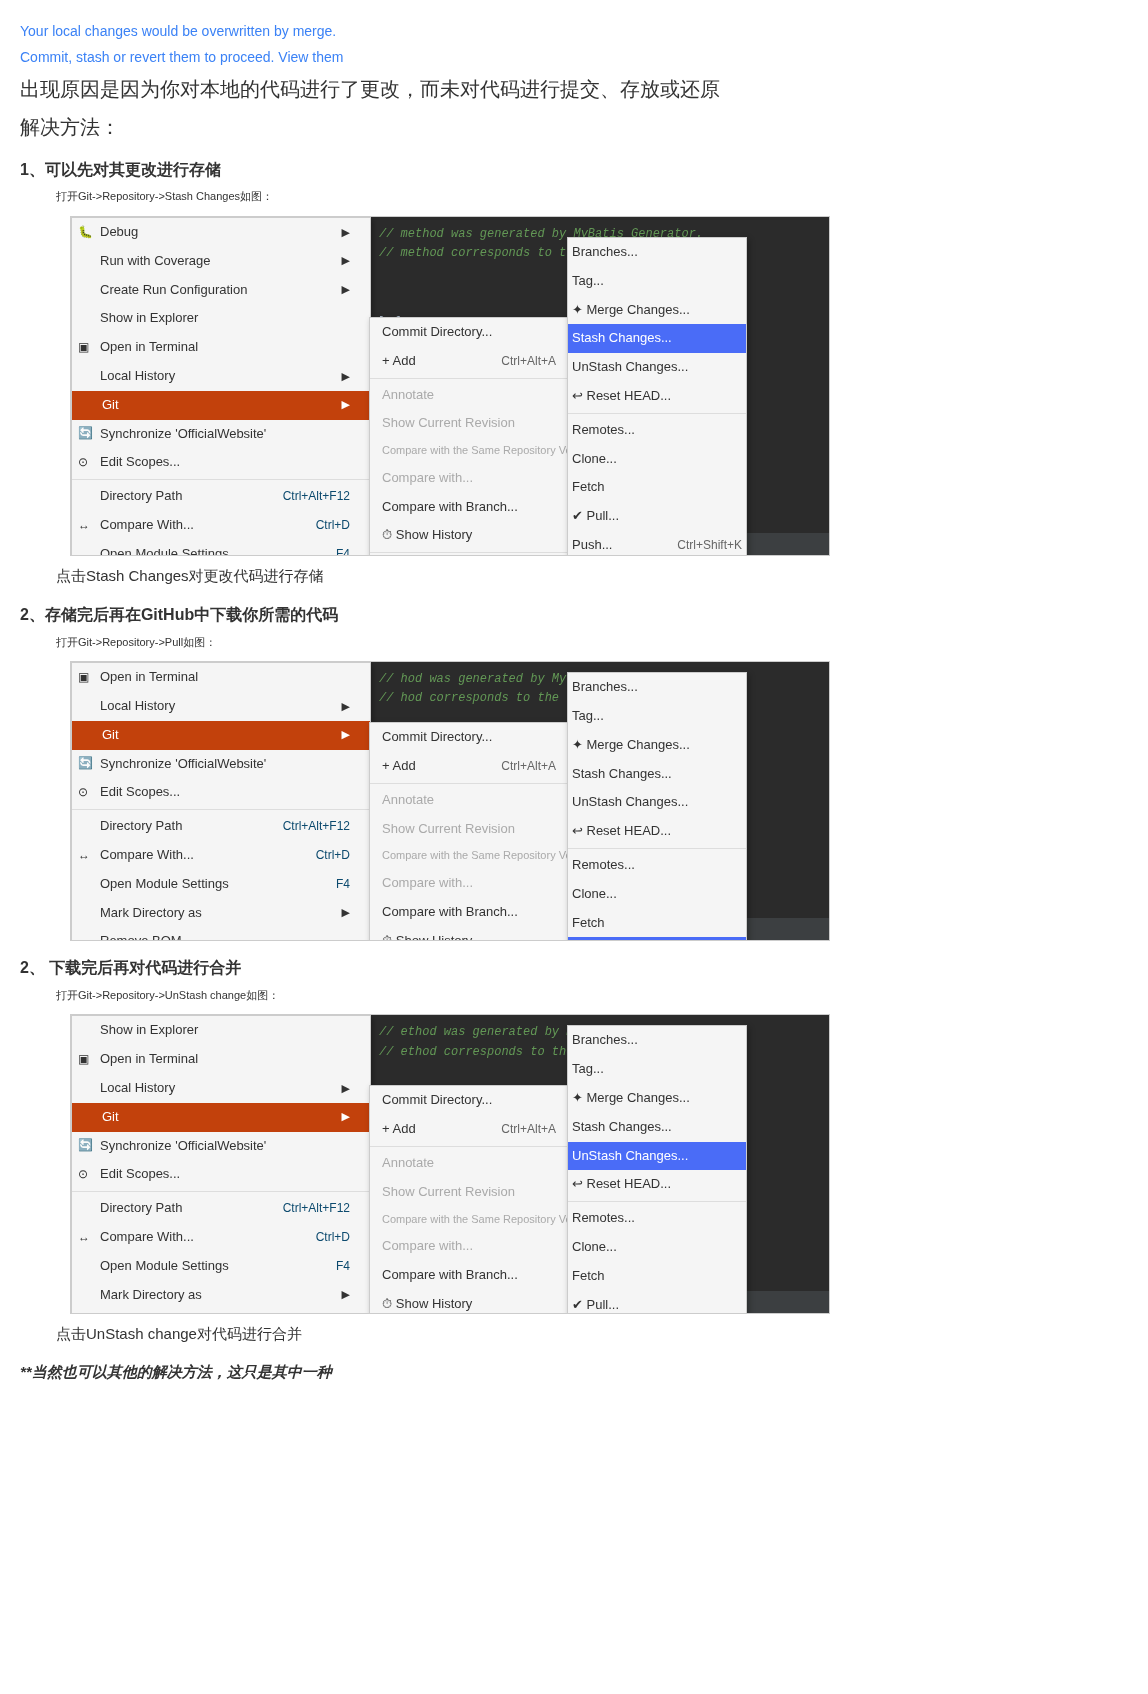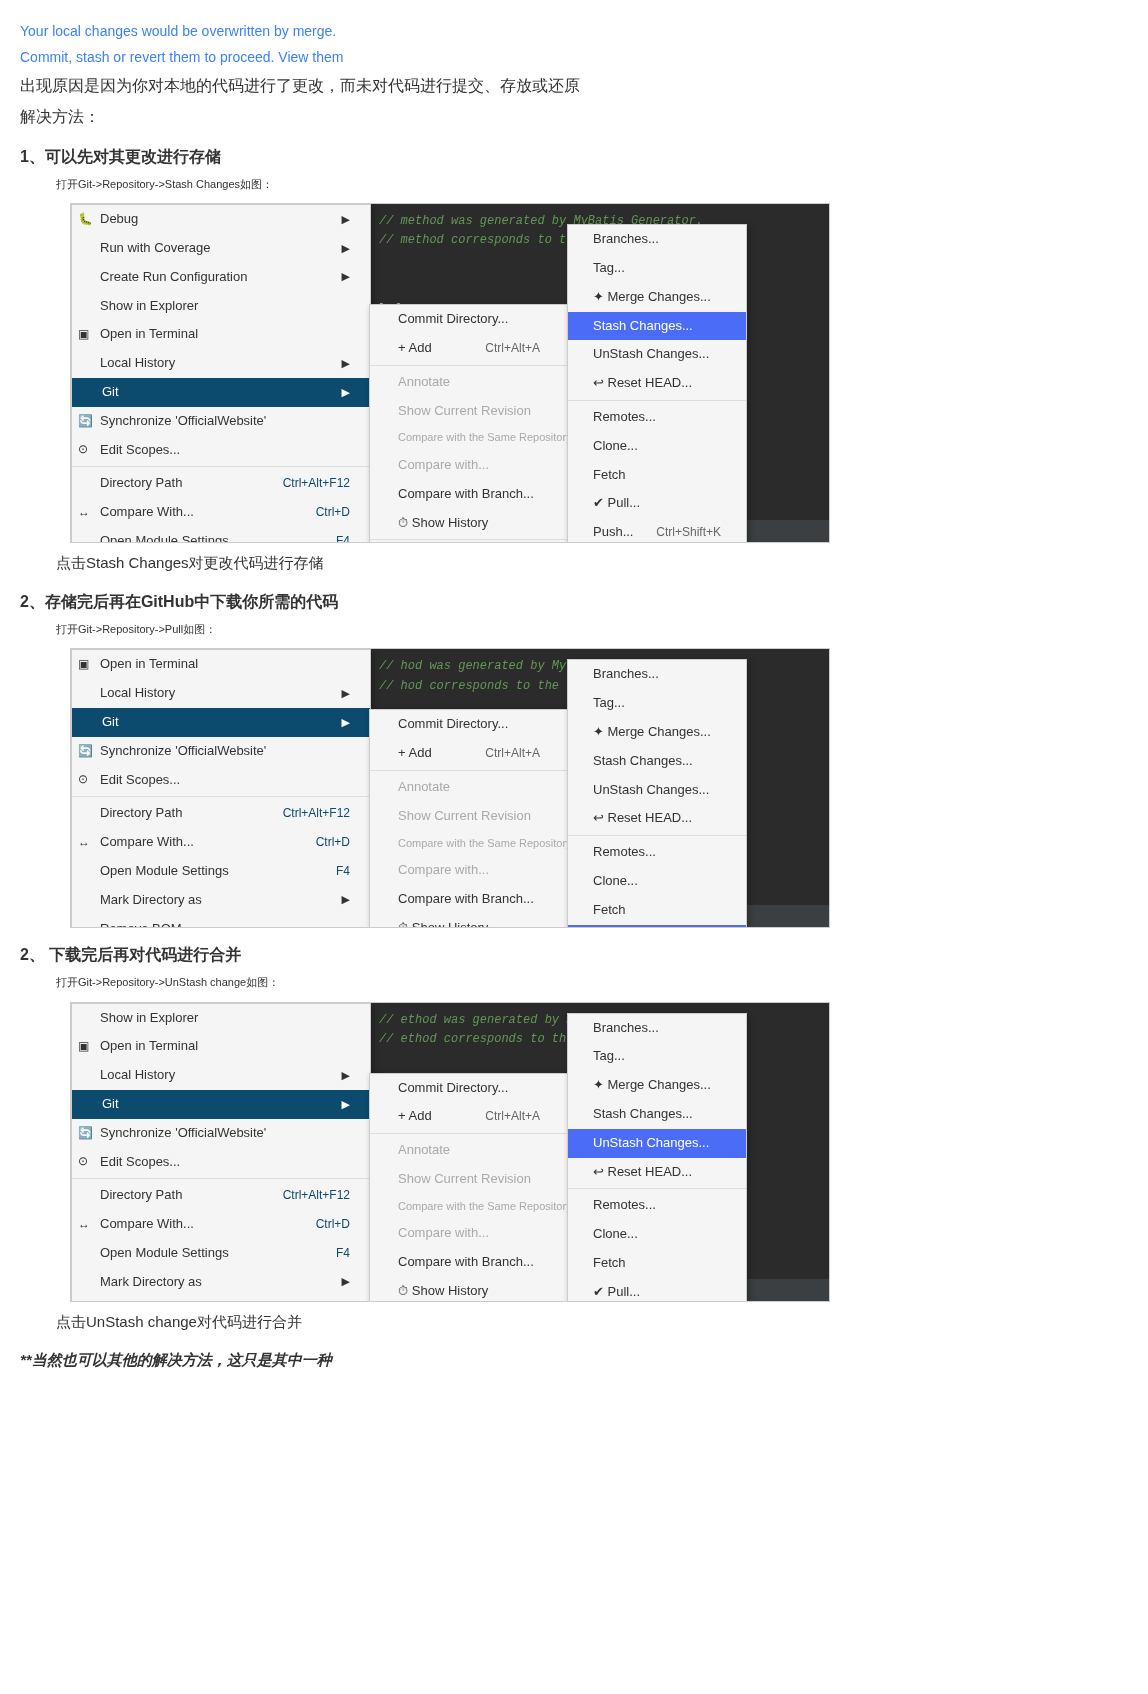--- a/index.html
+++ b/index.html
@@ -13,21 +13,21 @@
       line-height: 1.6;
     }
 
     .intro-text {
       font-size: 14px;
       color: #3b82f6;
       margin-bottom: 4px;
       font-family: Arial, sans-serif;
     }
     .intro-zh {
-      font-size: 16px;
+      font-size: 20px;
       color: #333;
       margin-bottom: 6px;
     }
 
     .section-title {
       font-size: 16px;
       font-weight: bold;
       margin: 14px 0 6px 0;
     }
 
@@ -131,21 +131,21 @@
       top: 100px;
       width: 200px;
       background: #f5f5f5;
       border: 1px solid #ccc;
       box-shadow: 2px 2px 6px rgba(0,0,0,0.3);
       font-size: 13px;
       z-index: 11;
     }
 
     .sub-menu-item {
-      padding: 4px 28px;
+      padding: 4px 12px;
       cursor: pointer;
       display: flex;
       align-items: center;
       justify-content: space-between;
       color: #333;
       white-space: nowrap;
     }
 
     .sub-menu-item.grayed {
       color: #aaa;
@@ -164,21 +164,21 @@
       top: 40px;
       width: 180px;
       background: #f5f5f5;
       border: 1px solid #ccc;
       box-shadow: 2px 2px 6px rgba(0,0,0,0.3);
       font-size: 13px;
       z-index: 12;
     }
 
     .repo-menu-item {
-      padding: 4px 25px;
+      padding: 4px 4px;
       cursor: pointer;
       display: flex;
       align-items: center;
       justify-content: space-between;
       color: #333;
       white-space: nowrap;
     }
 
     .repo-menu-item .shortcut {
       font-size: 12px;
@@ -211,21 +211,21 @@
       height: 300px;
     }
 
     
     .highlighted {
       background: #4a6cf7 !important;
       color: #fff !important;
     }
 
     .ctx-menu-item.blue-bg {
-      background: #0c4a6e;
+      background: #c2410c;
       color: #fff;
       padding-left: 30px;
     }
   </style>
 </head>
 <body>
 
 <p class="intro-text">Your local changes would be overwritten by merge.</p>
 <p class="intro-text">Commit, stash or revert them to proceed. View them</p>
 <p class="intro-zh">出现原因是因为你对本地的代码进行了更改，而未对代码进行提交、存放或还原</p>

